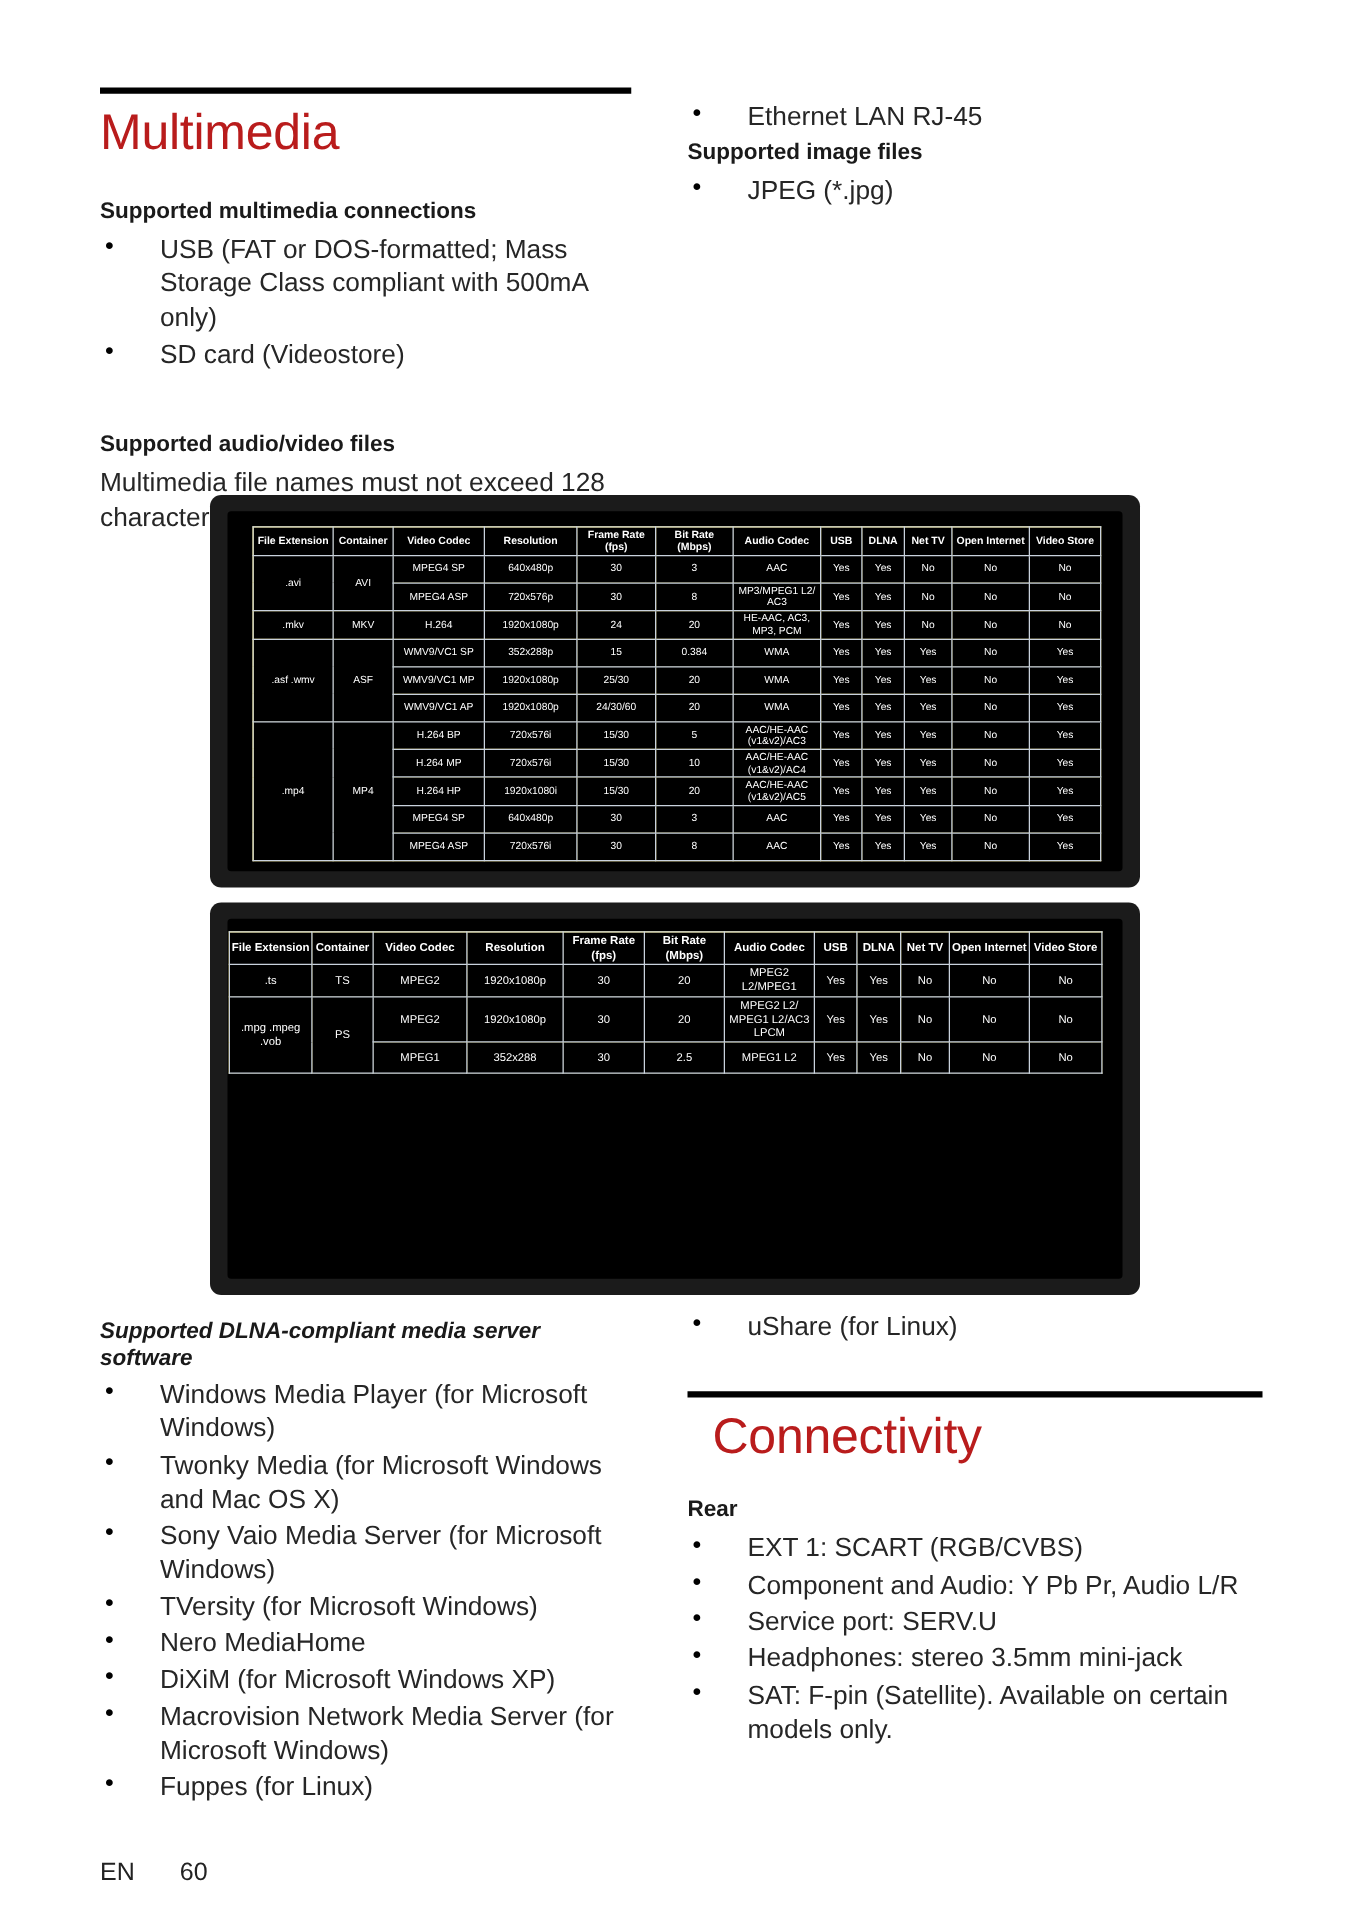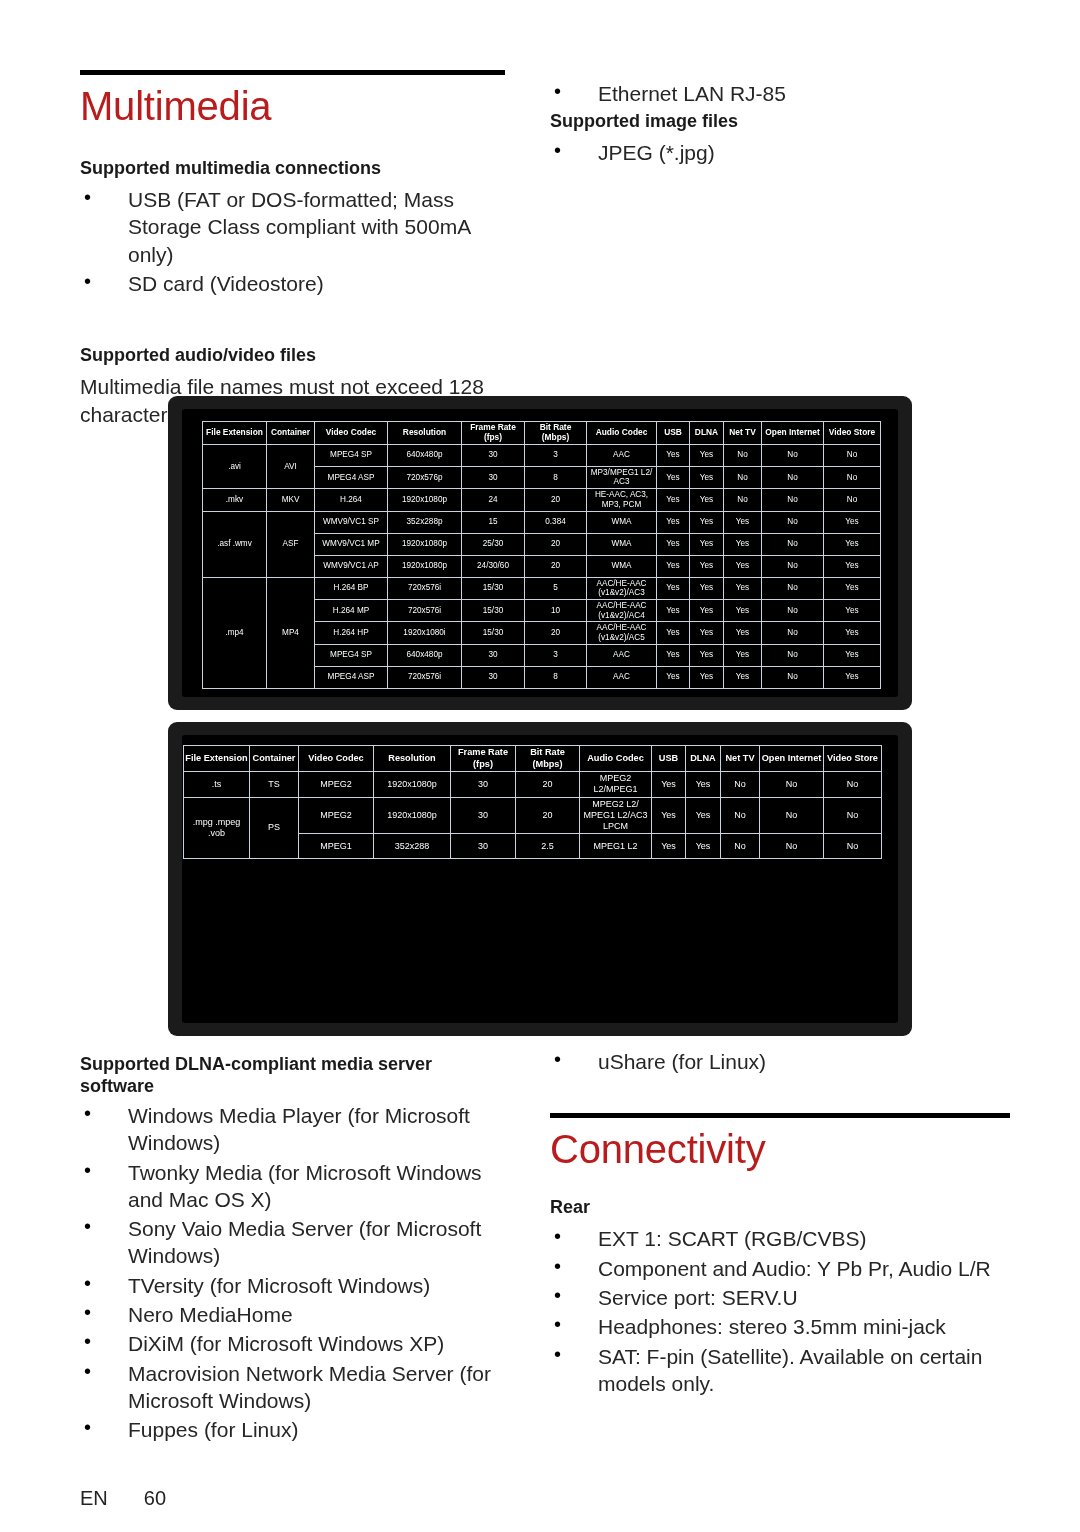--- a/index.html
+++ b/index.html
@@ -169,52 +169,52 @@
       <li>SD card (Videostore)</li>
     </ul>
 
     <div class="spacer-lg"></div>
 
     <h2 class="sub-title">Supported audio/video files</h2>
     <p class="body-text">Multimedia file names must not exceed 128 characters.</p>
   </div>
 
   <div class="col-left" style="top:1054px;">
-    <h2 class="sub-title" style="margin-bottom:4px;">Supported DLNA-compliant media server software</h2>
+    <h2 class="sub-title" style="margin-bottom:4px;font-style:italic;">Supported DLNA-compliant media server software</h2>
     <ul class="bullets">
       <li>Windows Media Player (for Microsoft Windows)</li>
       <li>Twonky Media (for Microsoft Windows and Mac OS X)</li>
       <li>Sony Vaio Media Server (for Microsoft Windows)</li>
       <li>TVersity (for Microsoft Windows)</li>
       <li>Nero MediaHome</li>
       <li>DiXiM (for Microsoft Windows XP)</li>
       <li>Macrovision Network Media Server (for Microsoft Windows)</li>
       <li>Fuppes (for Linux)</li>
     </ul>
   </div>
 
   <div class="col-right" style="top:80px;">
     <ul class="bullets">
-      <li>Ethernet LAN RJ-85</li>
+      <li>Ethernet LAN RJ-45</li>
     </ul>
     <h2 class="sub-title" style="margin-top:4px;">Supported image files</h2>
     <ul class="bullets">
       <li>JPEG (*.jpg)</li>
     </ul>
   </div>
 
   <div class="col-right" style="top:1048px;">
     <ul class="bullets">
       <li>uShare (for Linux)</li>
     </ul>
 
     <div style="height:36px;"></div>
 
     <div class="rule"></div>
-    <h1 class="section-title" style="margin-bottom:26px;">Connectivity</h1>
+    <h1 class="section-title" style="margin-bottom:26px;margin-left:20px;">Connectivity</h1>
 
     <h2 class="sub-title">Rear</h2>
     <ul class="bullets">
       <li>EXT 1: SCART (RGB/CVBS)</li>
       <li>Component and Audio: Y Pb Pr, Audio L/R</li>
       <li>Service port: SERV.U</li>
       <li>Headphones: stereo 3.5mm mini-jack</li>
       <li>SAT: F-pin (Satellite). Available on certain models only.</li>
     </ul>
   </div>

